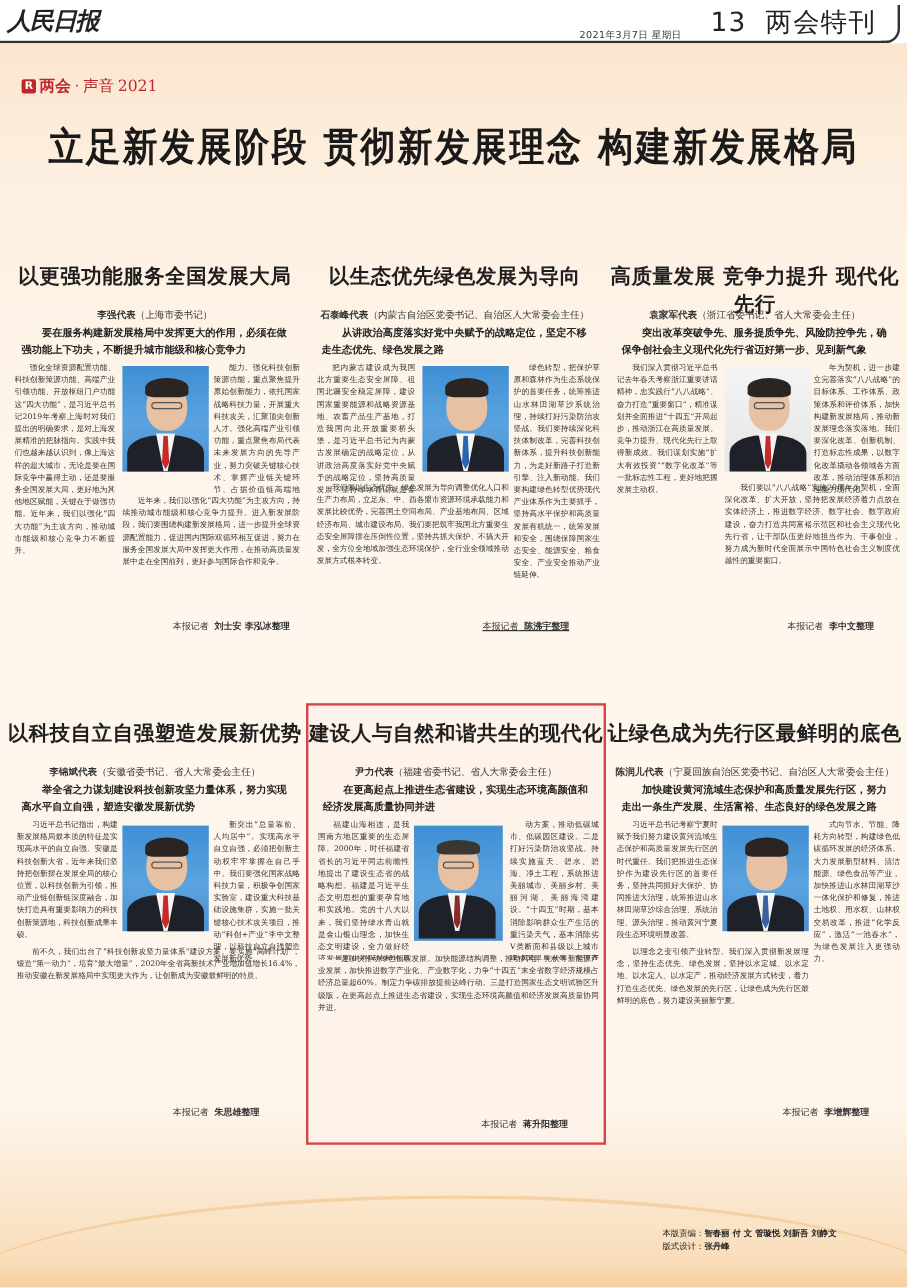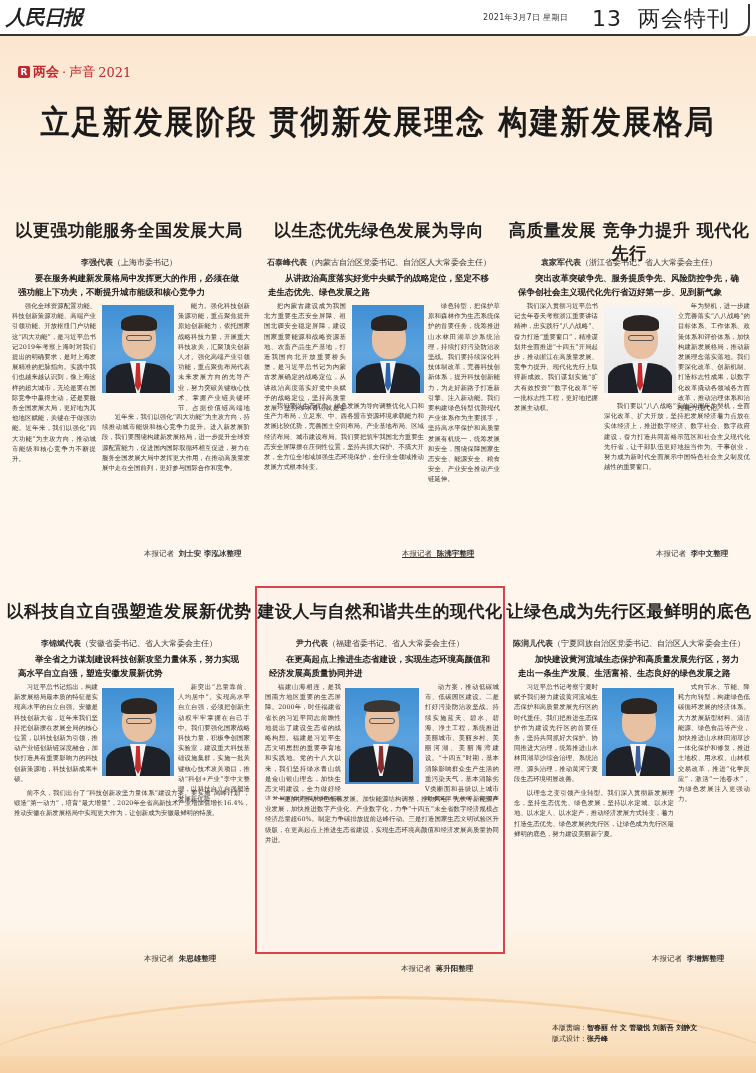--- a/index.html
+++ b/index.html
@@ -1,21 +1,21 @@
 <!DOCTYPE html>
 <html><head>
 <meta charset="utf-8">
 <style>
   * { box-sizing: border-box; margin: 0; padding: 0; }
   html, body { width: 756px; height: 1073px; overflow: hidden; background: #fff; }
   body { font-family: "DejaVu Sans", "Liberation Sans", sans-serif; color: #222; position: relative; }
 
   .masthead { position: absolute; left: 0; top: 0; width: 756px; height: 36px; background: #fff; }
   .logo { position: absolute; left: 6px; top: 4px; font-family: "DejaVu Serif", serif; font-style: italic; font-size: 20px; font-weight: bold; letter-spacing: -1px; color: #222; }
-  .mast-date { position: absolute; left: 483px; top: 12px; font-size: 8px; color: #333; letter-spacing: 0.3px; }
+  .mast-date { position: absolute; left: 483px; top: 24px; font-size: 8px; color: #333; letter-spacing: 0.3px; }
   .mast-page { position: absolute; left: 592px; top: 4px; font-size: 22px; color: #222; letter-spacing: 1px; }
   .mast-rule { position: absolute; left: 0; top: 34px; width: 740px; height: 2px; background: #333; }
   .mast-curve { position: absolute; left: 734px; top: 4px; width: 16px; height: 32px; border-right: 2px solid #333; border-bottom: 2px solid #333; border-bottom-right-radius: 12px; }
 
   .bg { position: absolute; left: 0; top: 36px; width: 756px; height: 1037px;
         background: linear-gradient(180deg, #fbe6cf 0%, #fdf0e1 12%, #fef7ee 40%, #fef6ec 85%, #f8d9b2 100%); }
   .bg-wave { position: absolute; left: -40px; top: 960px; width: 840px; height: 140px; border-top: 3px solid #f3c48c; border-radius: 50% 50% 0 0 / 60% 60% 0 0; opacity: 0.6; }
   .bg-wave2 { position: absolute; left: 0; top: 1020px; width: 756px; height: 53px; background: linear-gradient(180deg, rgba(246,196,140,0.2), rgba(240,170,100,0.5)); }
 
   .section-tag { position: absolute; left: 18px; top: 63px; display: flex; align-items: center; gap: 3px; }
@@ -35,21 +35,21 @@
   .a-lead { position: absolute; left: 12px; width: 222px; font-size: 8.5px; font-weight: bold; line-height: 14px; color: #222; text-indent: 2em; }
   .a-col { position: absolute; font-family: "DejaVu Serif", serif; font-size: 6.4px; line-height: 10.2px; color: #333; text-indent: 2em; overflow: hidden; text-align: justify; }
   .a-photo { position: absolute; width: 72px; height: 88px; background: linear-gradient(180deg, #3f8fd3 0%, #5aa3e0 55%, #4d90cf 100%); overflow: hidden; }
   .p-head { position: absolute; left: 20px; top: 14px; width: 34px; height: 40px; background: #e8c0a2; border-radius: 46% 46% 44% 44%; }
   .p-hair { position: absolute; left: 19px; top: 10px; width: 36px; height: 16px; background: #2a2422; border-radius: 50% 50% 20% 20%; }
   .p-hair.light { background: #3a3634; height: 12px; top: 12px; }
   .p-glasses { position: absolute; left: 24px; top: 30px; width: 26px; height: 6px; border: 1px solid #555; border-radius: 3px; }
   .p-body { position: absolute; left: 4px; top: 58px; width: 64px; height: 36px; background: #1e2128; border-radius: 40% 40% 0 0; }
   .p-shirt { position: absolute; left: 28px; top: 56px; width: 16px; height: 32px; background: #f4f4f4; clip-path: polygon(0 0, 100% 0, 60% 100%, 40% 100%); }
   .p-tie { position: absolute; left: 33px; top: 58px; width: 6px; height: 28px; background: #c62a2a; clip-path: polygon(20% 0, 80% 0, 100% 80%, 50% 100%, 0 80%); }
-  .a-byline { position: absolute; font-size: 7.5px; color: #333; white-space: nowrap; margin-top: 32px; }
+  .a-byline { position: absolute; font-size: 7.5px; color: #333; white-space: nowrap; }
   .a-byline b { font-weight: bold; }
 
   .credits { position: absolute; left: 552px; top: 1023px; font-size: 7px; color: #222; line-height: 11px; }
   .credits b { font-weight: bold; }
 </style>
 </head>
 <body>
 
 <div class="masthead">
   <div class="logo">人民日报</div>

